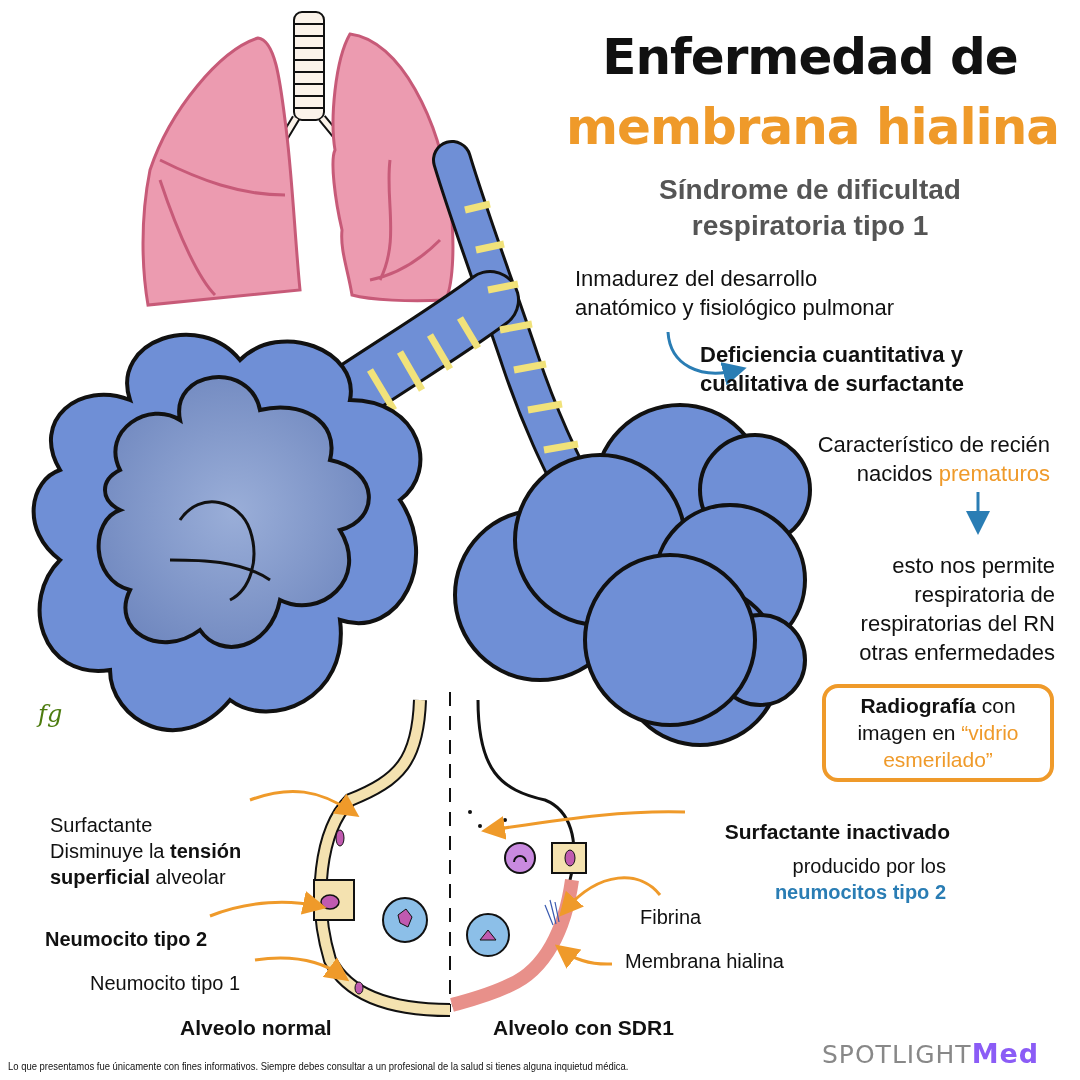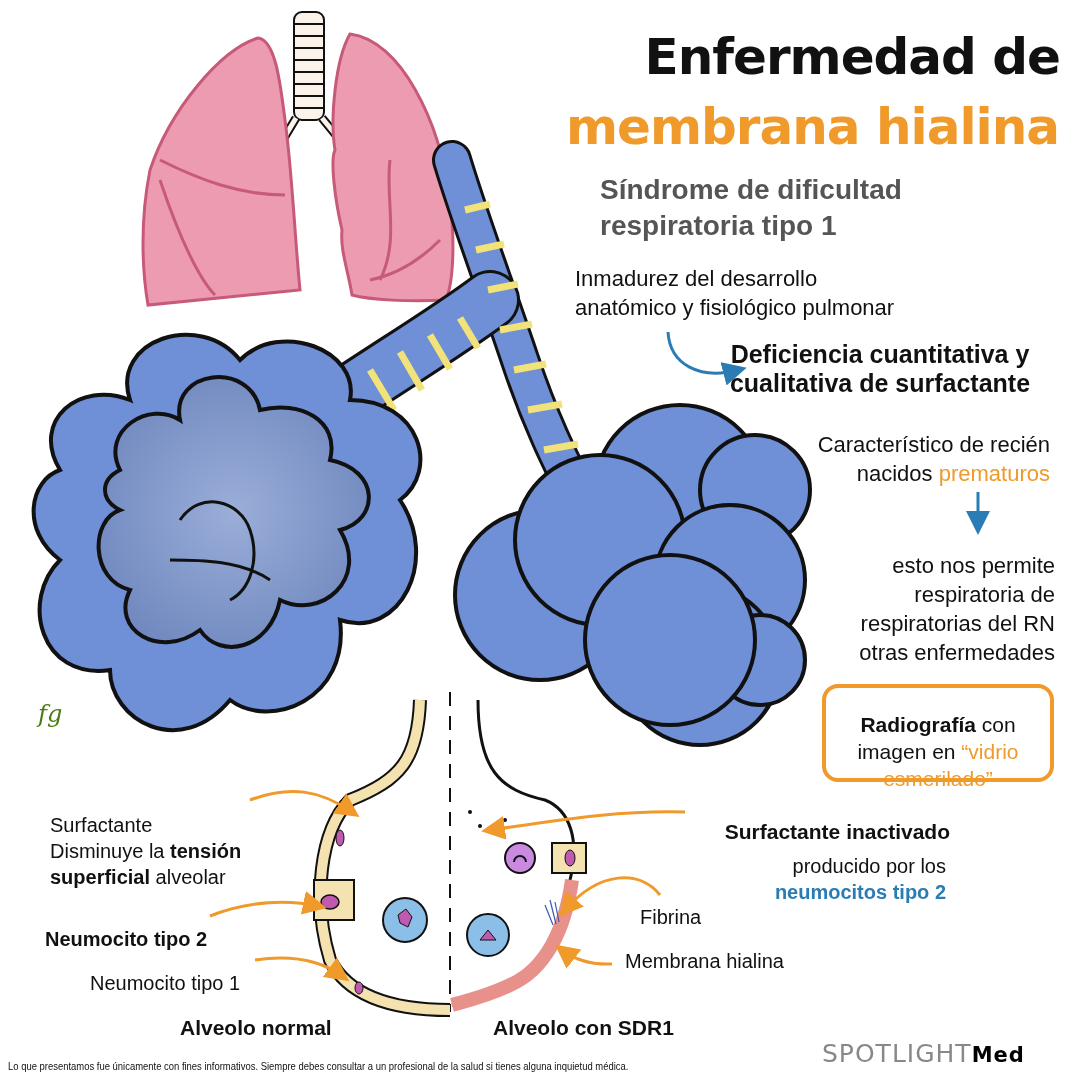--- a/index.html
+++ b/index.html
@@ -1,43 +1,43 @@
 <!DOCTYPE html>
 <html><head>
 <meta charset="utf-8">
 <style>
   html,body{margin:0;padding:0;background:#ffffff;}
   body{width:1080px;height:1080px;position:relative;overflow:hidden;font-family:"Liberation Sans",sans-serif;color:#111;}
   #art{position:absolute;left:0;top:0;width:1080px;height:1080px;}
   .t{position:absolute;margin:0;}
-  .title1{left:560px;top:28px;width:500px;text-align:right;font-family:"DejaVu Sans",sans-serif;font-weight:bold;font-size:50px;color:#111;letter-spacing:-1px;}
+  .title1{left:560px;top:28px;width:500px;text-align:center;font-family:"DejaVu Sans",sans-serif;font-weight:bold;font-size:50px;color:#111;letter-spacing:-1px;}
   .title2{left:560px;top:98px;width:505px;text-align:center;font-family:"DejaVu Sans",sans-serif;font-weight:bold;font-size:50px;color:#ef9a2a;letter-spacing:-1px;}
-  .subtitle{left:600px;top:172px;width:420px;font-weight:bold;font-size:28px;line-height:36px;color:#555;}
+  .subtitle{left:600px;top:172px;width:420px;text-align:center;font-weight:bold;font-size:28px;line-height:36px;color:#555;}
   .p{font-size:22px;line-height:29px;color:#111;}
   .inmadurez{left:575px;top:264px;width:420px;}
-  .deficiencia{left:700px;top:340px;width:360px;text-align:center;font-weight:bold;font-size:25px;line-height:29px;}
+  .deficiencia{left:700px;top:340px;width:360px;text-align:left;font-weight:bold;font-size:22px;line-height:29px;}
   .caracteristico{left:760px;top:430px;width:290px;text-align:right;}
   .orange{color:#ef9a2a;font-weight:normal;}
   .blue{color:#2a7db4;font-weight:bold;}
   .esto{left:800px;top:551px;width:255px;text-align:right;}
-  .radio-box{position:absolute;left:822px;top:684px;width:232px;height:98px;border:4px solid #ef9a2a;border-radius:16px;box-sizing:border-box;text-align:center;font-size:21px;line-height:27px;padding-top:23px;}
+  .radio-box{position:absolute;left:822px;top:684px;width:232px;height:98px;border:4px solid #ef9a2a;border-radius:16px;box-sizing:border-box;text-align:center;font-size:21px;line-height:27px;padding-top:4px;}
   .lbl{font-size:20px;line-height:26px;color:#111;}
   .surf-normal{left:50px;top:812px;width:230px;}
   .neumo2{left:45px;top:926px;width:200px;font-weight:bold;}
   .neumo1{left:90px;top:970px;width:190px;text-align:left;}
   .alv-normal{left:180px;top:1016px;font-weight:bold;font-size:21px;}
   .alv-sdr{left:493px;top:1016px;font-weight:bold;font-size:21px;}
   .surf-inact{left:650px;top:820px;width:300px;text-align:right;font-weight:bold;font-size:21px;}
   .producido{left:700px;top:853px;width:246px;text-align:right;}
   .fibrina{left:640px;top:904px;}
   .membrana{left:625px;top:948px;}
   .disclaimer{left:8px;top:1060px;font-size:10.5px;color:#111;transform:scaleX(0.9);transform-origin:left top;white-space:nowrap;}
   .logo{position:absolute;left:822px;top:1038px;font-size:27px;white-space:nowrap;letter-spacing:1px;}
   .logo .spot{color:#888;font-weight:normal;font-family:"DejaVu Sans",sans-serif;font-size:25px;}
-  .logo .med{color:#000000;font-weight:bold;font-family:"DejaVu Sans",sans-serif;font-size:21px;}
+  .logo .med{color:#8b5cf6;font-weight:bold;font-family:"DejaVu Sans",sans-serif;font-size:27px;}
   .sig{left:38px;top:700px;color:#4d7c0f;font-family:"DejaVu Serif",serif;font-style:italic;font-size:24px;}
 </style>
 </head>
 <body>
 
 <svg id="art" viewBox="0 0 1080 1080">
   <defs>
     <marker id="arrOrange" markerWidth="8" markerHeight="8" refX="5" refY="4" orient="auto">
       <path d="M0,0 L8,4 L0,8 Z" fill="#ef9a2a"></path>
     </marker>

